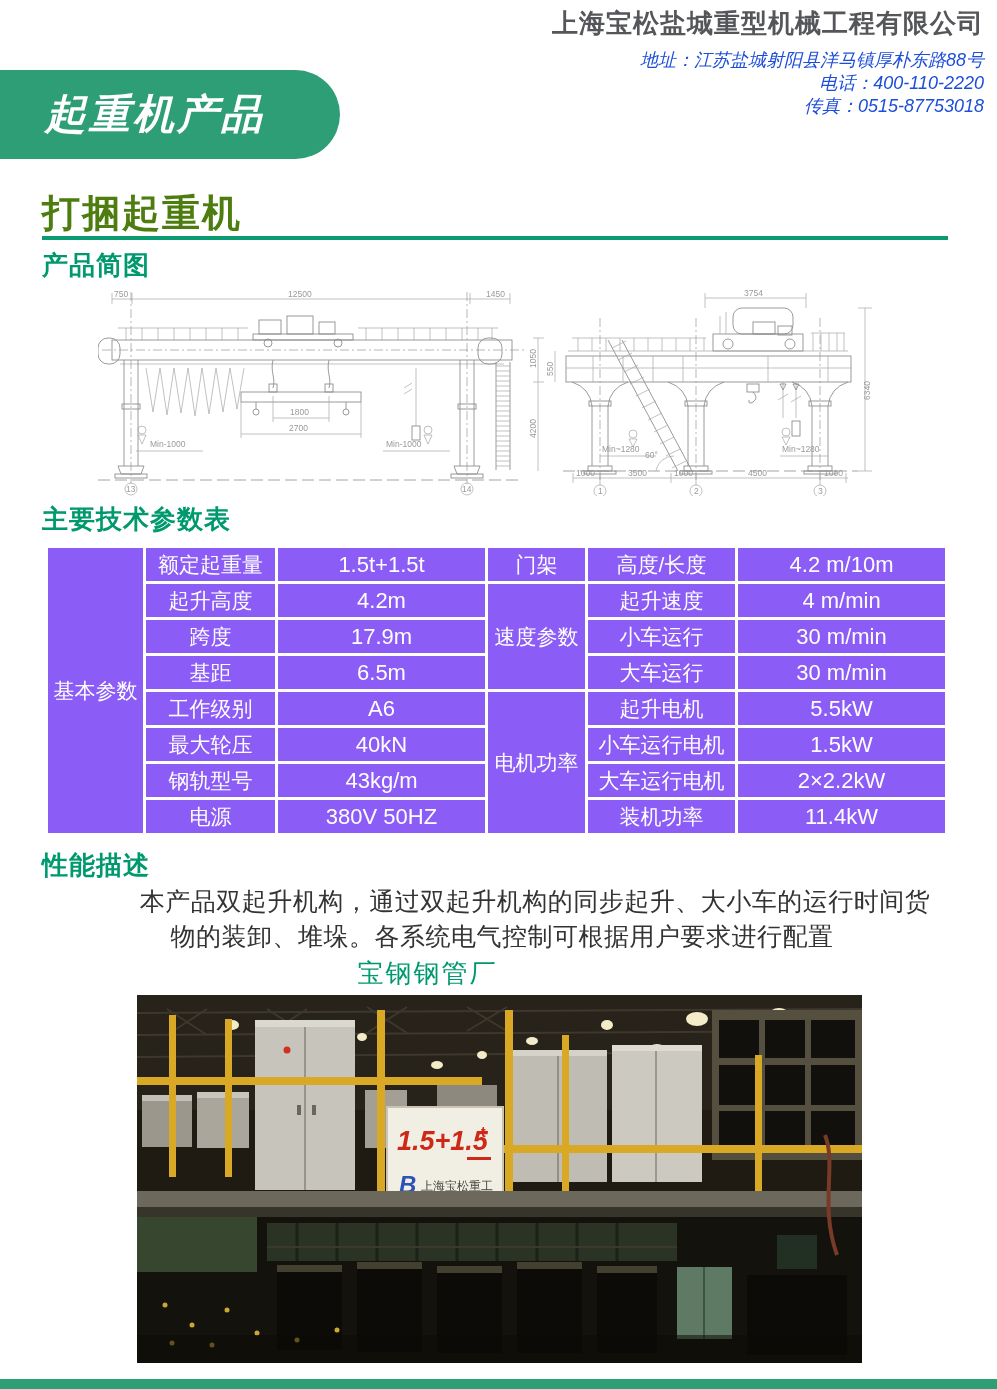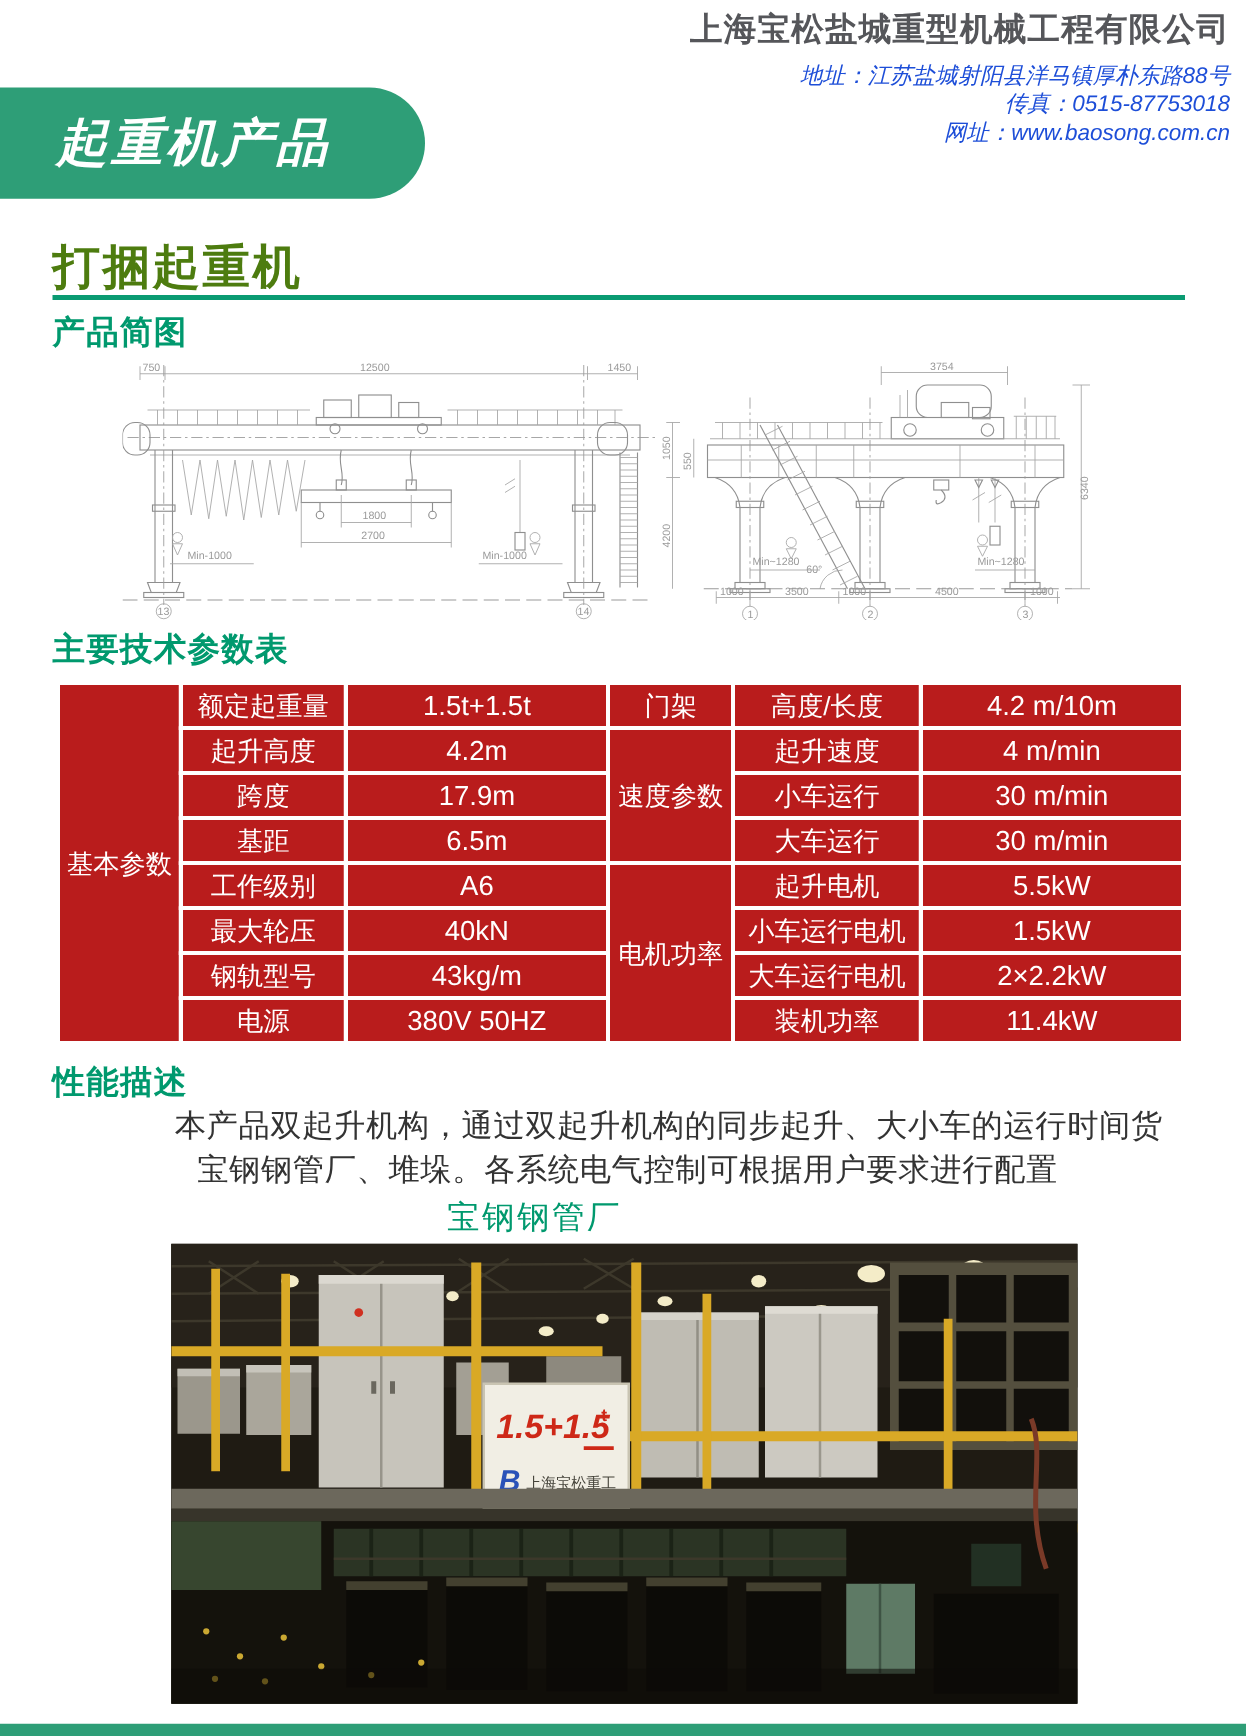--- a/index.html
+++ b/index.html
@@ -24,43 +24,43 @@
   .draw{position:absolute;left:98px;top:288px;width:894px;height:208px;}
   .draw svg{display:block;float:left;}
   svg .l{stroke:#8f8f8f;stroke-width:0.9;fill:none;}
   svg .lt{stroke:#a6a6a6;stroke-width:0.7;fill:none;}
   svg .dim{font-size:8.5px;fill:#9a9a9a;}
   svg .cl{stroke:#9a9a9a;stroke-width:0.7;fill:none;stroke-dasharray:9 3 2 3;}
   svg .gnd{stroke:#9a9a9a;stroke-width:0.9;fill:none;stroke-dasharray:12 5;}
   
   .ptable{position:absolute;left:45px;top:545px;border-collapse:collapse;table-layout:fixed;}
   .ptable td{
-    background:#b91c1c;border:3px solid #ffffff;color:#ffffff;text-align:center;
+    background:#8b5cf6;border:3px solid #ffffff;color:#ffffff;text-align:center;
     vertical-align:middle;height:33px;font-size:21px;padding:0 2px;overflow:hidden;white-space:nowrap;
   }
   .ptable td.val{font-size:22px;}
   
   .perf{position:absolute;left:42px;top:884px;width:920px;font-size:25px;color:#333333;line-height:35px;letter-spacing:0.5px;text-align:center;}
   .perf .l1{padding-left:66px;}
   .caption{position:absolute;left:0;top:956px;width:855px;text-align:center;font-size:26px;font-weight:normal;color:#00996e;letter-spacing:2px;}
   
   .photo{position:absolute;left:137px;top:995px;width:725px;height:368px;background:#1f1b13;}
   
   .foot{position:absolute;left:0;bottom:0;width:997px;height:10px;background:#2e9e77;}
 </style>
 </head>
 <body>
 
 <div class="page">
 
   <div class="hdr">
     <div class="co">上海宝松盐城重型机械工程有限公司</div>
     <div class="ln">地址：江苏盐城射阳县洋马镇厚朴东路88号</div>
+    <div class="ln">电话：400-110-2220</div>
     <div class="ln">传真：0515-87753018</div>
-    <div class="ln">网址：www.baosong.com.cn</div>
   </div>
 
   <div class="banner">起重机产品</div>
 
   <div class="ptitle">打捆起重机</div>
   <div class="grule"></div>
 
   <div class="sechead" style="left:42px;top:248px;">产品简图</div>
 
   <div class="draw">
@@ -391,21 +391,21 @@
       <td class="val">380V 50HZ</td>
       <td>装机功率</td>
       <td class="val">11.4kW</td>
     </tr>
   </tbody>
     </table>
 
   <div class="sechead" style="left:42px;top:848px;">性能描述</div>
   <div class="perf">
     <div class="l1">本产品双起升机构，通过双起升机构的同步起升、大小车的运行时间货</div>
-    <div>宝钢钢管厂、堆垛。各系统电气控制可根据用户要求进行配置</div>
+    <div>物的装卸、堆垛。各系统电气控制可根据用户要求进行配置</div>
   </div>
 
   <div class="caption">宝钢钢管厂</div>
 
   <svg class="photo" width="725" height="368" viewBox="0 0 725 368">
     <rect x="0" y="0" width="725" height="368" fill="#1f1b13"></rect>
 
     <rect x="0" y="0" width="725" height="115" fill="#27221a"></rect>
     <g stroke="#3d382b" stroke-width="2" fill="none">
       <line x1="0" y1="18" x2="725" y2="14"></line>

